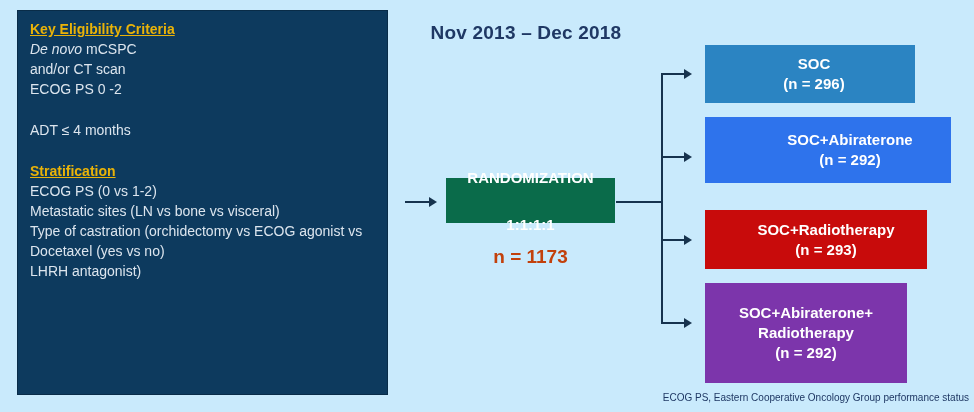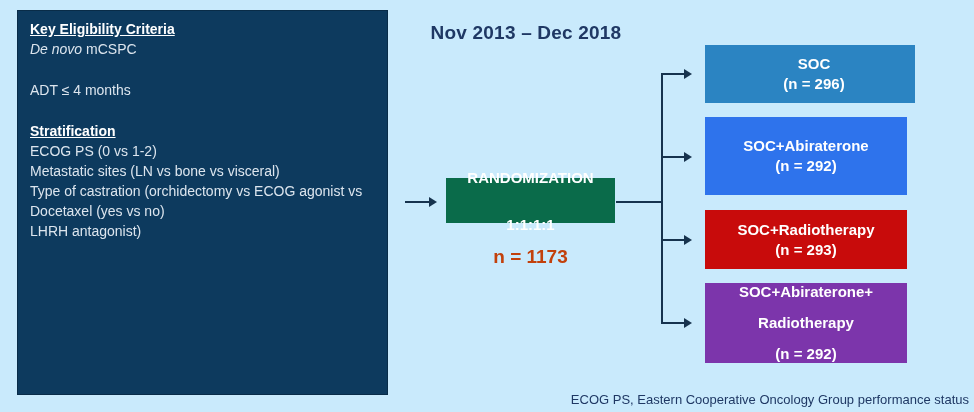--- a/index.html
+++ b/index.html
@@ -7,21 +7,21 @@
   .canvas{
     position:relative;width:974px;height:412px;background:#c9eafc;overflow:hidden;
   }
   
   .elig-box{
     position:absolute;left:17px;top:10px;width:371px;height:385px;
     background:#0d3a5e;border:1px solid #092c48;box-sizing:border-box;
     padding:8px 12px;color:#dce5ee;font-size:14px;line-height:20px;
   }
   .elig-section + .elig-section{margin-top:21px;}
-  .sec-header{font-weight:bold;text-decoration:underline;color:#ffffff;}
+  .sec-header{font-weight:bold;text-decoration:underline;color:#eab308;}
   .sec-line{white-space:nowrap;}
   .italic{font-style:italic;}
   
   .timeline-title{
     position:absolute;left:406px;top:22px;width:240px;text-align:center;
     font-size:19px;font-weight:bold;color:#1f3864;letter-spacing:.2px;
   }
   .rand-box{
     position:absolute;left:446px;top:178px;width:169px;height:45px;
     background:#0a6b4a;color:#ffffff;font-weight:bold;font-size:15px;line-height:19px;
@@ -47,37 +47,39 @@
   .b0{top:73px;} .b1{top:156px;} .b2{top:239px;} .b3{top:322px;}
   .bh{left:684px;}
   .h0{top:69px;} .h1{top:152px;} .h2{top:235px;} .h3{top:318px;}
   
   .arm{
     position:absolute;left:705px;width:202px;
     color:#ffffff;font-weight:bold;font-size:15px;line-height:20px;
     display:flex;flex-direction:column;align-items:center;justify-content:center;text-align:center;
   }
   .arm-0{top:45px;height:58px;background:#2b84c2;}
-  .arm-1{top:117px;height:78px;background:#2e73ec;}
+  .arm-1{top:117px;height:66px;background:#2e73ec;padding-left:44px;}
   .arm-2{top:210px;height:59px;background:#c80b0b;}
-  .arm-3{top:283px;height:80px;background:#7c35ab;gap:11px;}
+  .arm-3{top:283px;height:100px;background:#7c35ab;}
   
   .footnote{
-    position:absolute;right:5px;top:392px;font-size:13px;color:#1f3864;text-align:center;
+    position:absolute;right:5px;top:392px;font-size:10px;color:#1f3864;text-align:center;
   }
 </style>
 </head>
 <body>
 
 <div class="canvas" style="background: rgb(201, 234, 252);">
 
   <div class="elig-box" style="background: rgb(13, 58, 94);">
     <div class="elig-section">
       <div class="sec-header">Key Eligibility Criteria</div>
       <div class="sec-line"><span class="italic">De novo</span><span> mCSPC</span></div>
+      <div class="sec-line">and/or CT scan</div>
+      <div class="sec-line">ECOG PS 0 -2</div>
     </div>
     <div class="elig-section">
       <div class="sec-line">ADT ≤ 4 months</div>
     </div>
     <div class="elig-section">
       <div class="sec-header">Stratification</div>
       <div class="sec-line">ECOG PS (0 vs 1-2)</div>
       <div class="sec-line">Metastatic sites (LN vs bone vs visceral)</div>
       <div class="sec-line">Type of castration (orchidectomy vs ECOG agonist vs</div>
       <div class="sec-line">Docetaxel (yes vs no)</div>
@@ -108,21 +110,21 @@
   <div class="arrowhead bh h3"></div>
 
   <div class="arm arm-0" style="background: rgb(43, 132, 194); padding-left: 8px;">
     <div>SOC</div>
     <div>(n = 296)</div>
   </div>
   <div class="arm arm-1" style="background: rgb(46, 115, 236);">
     <div>SOC+Abiraterone</div>
     <div>(n = 292)</div>
   </div>
-  <div class="arm arm-2" style="background: rgb(200, 11, 11);">
+  <div class="arm arm-2" style="background: rgb(200, 11, 11); padding-left: 20px;">
     <div>SOC+Radiotherapy</div>
     <div>(n = 293)</div>
   </div>
   <div class="arm arm-3" style="background: rgb(124, 53, 171);">
     <div>SOC+Abiraterone+</div>
     <div>Radiotherapy</div>
     <div>(n = 292)</div>
   </div>
 
   <div class="footnote">ECOG PS, Eastern Cooperative Oncology Group performance status</div>

